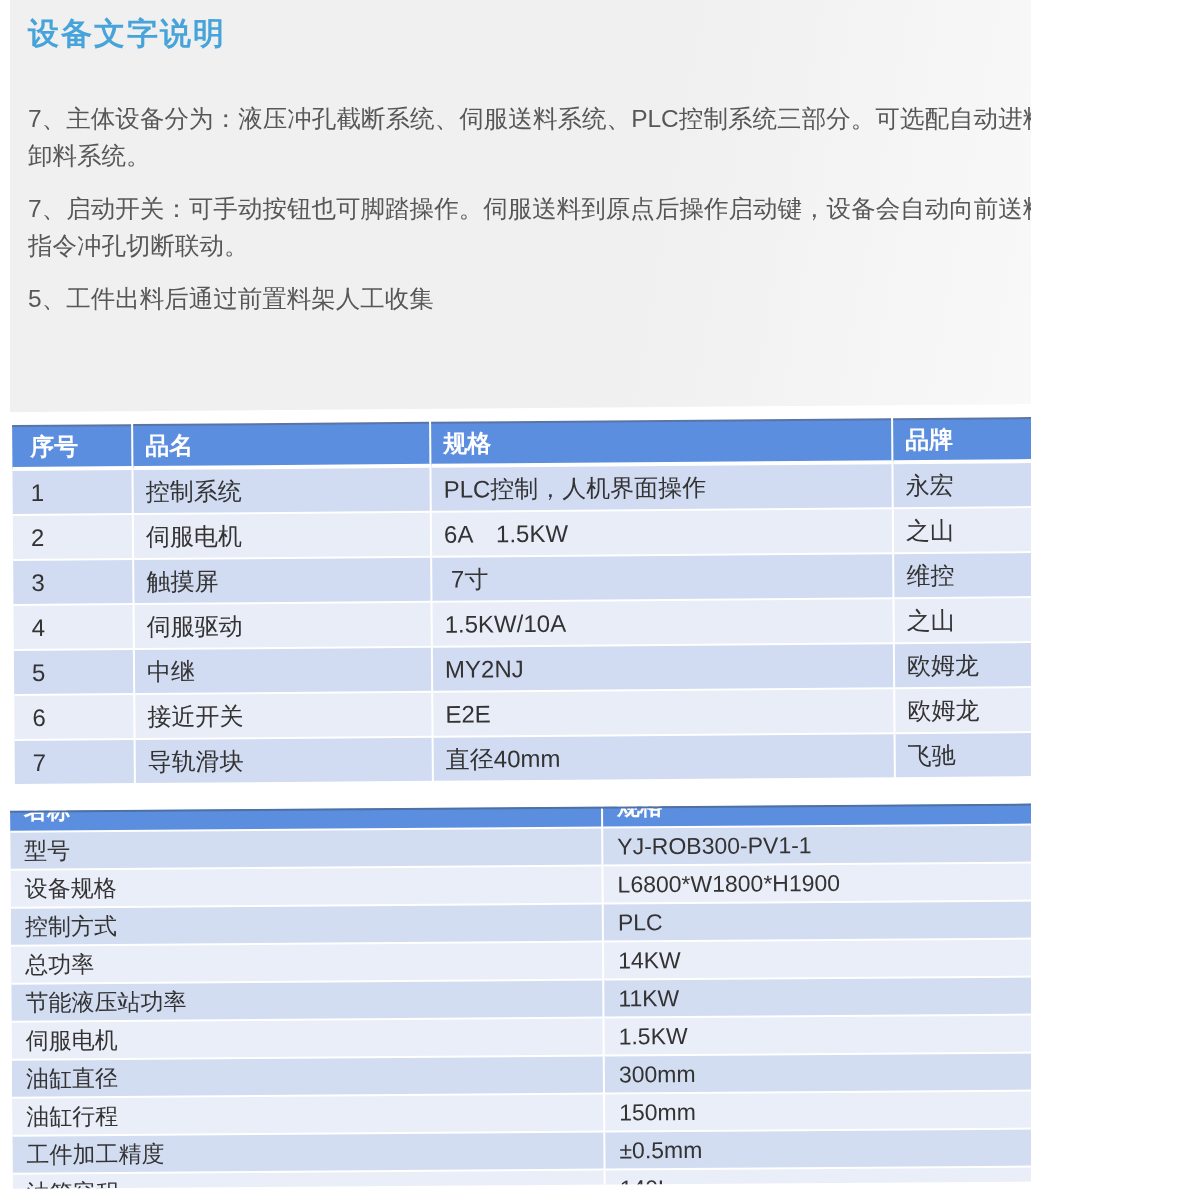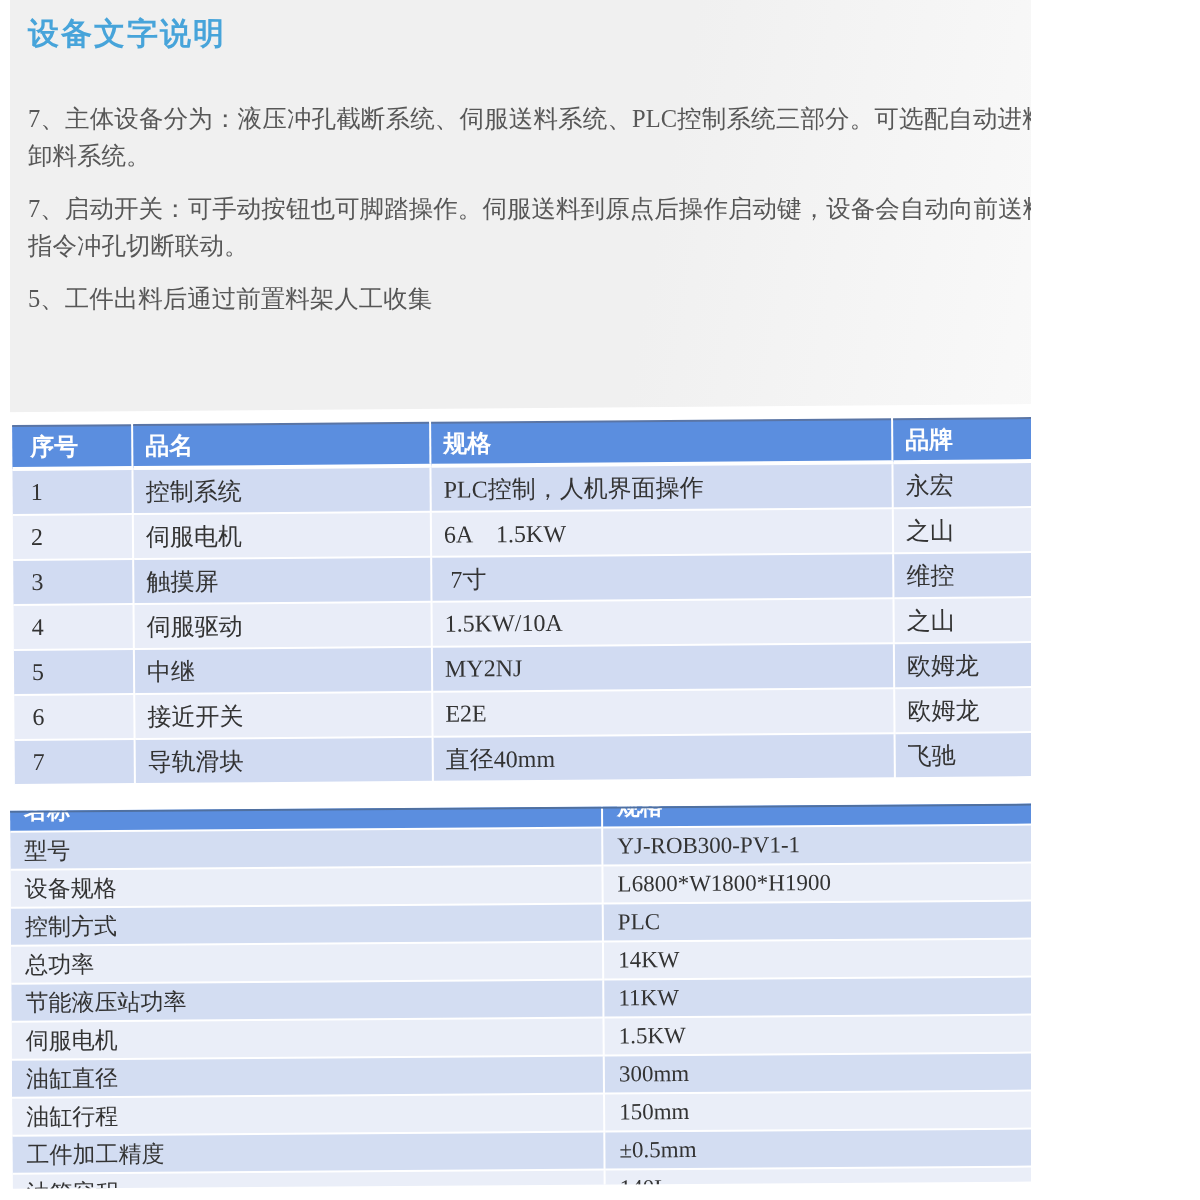--- a/index.html
+++ b/index.html
@@ -1,18 +1,18 @@
 <!DOCTYPE html>
 <html><head>
 <meta charset="utf-8">
 <style>
   html,body{margin:0;padding:0;}
   .page{
     position:relative;width:1031px;height:1200px;overflow:hidden;background:#ffffff;
-    font-family:Liberation Serif, serif;
+    font-family:Liberation Sans, sans-serif;
   }
   
   .text-section{
     position:absolute;left:10px;top:0;width:1172px;height:438px;
     background:linear-gradient(100deg,#f0f0f0 55%,#f8f8f8 85%,#fbfbfb 100%);
     padding:0 0 0 18px;box-sizing:border-box;overflow:hidden;
   }
   .page-title{
     margin:0;padding-top:14px;font-size:31px;line-height:40px;font-weight:bold;
     color:#47a4da;letter-spacing:2px;

